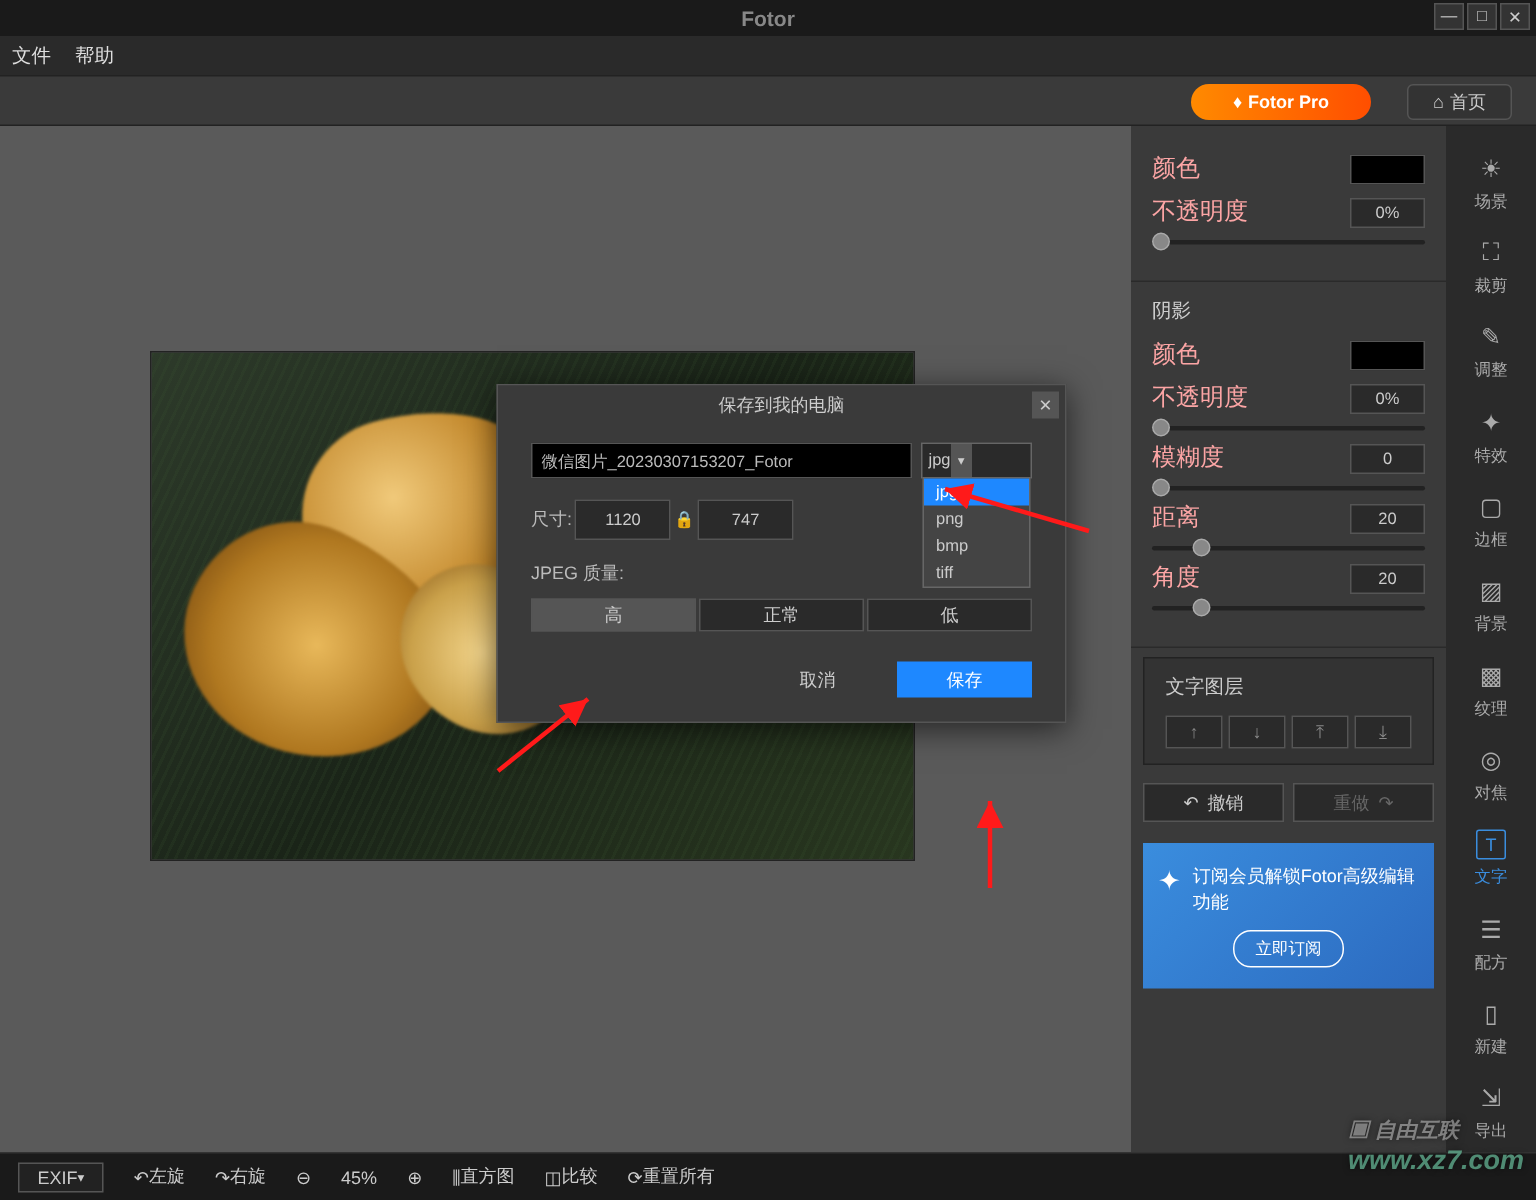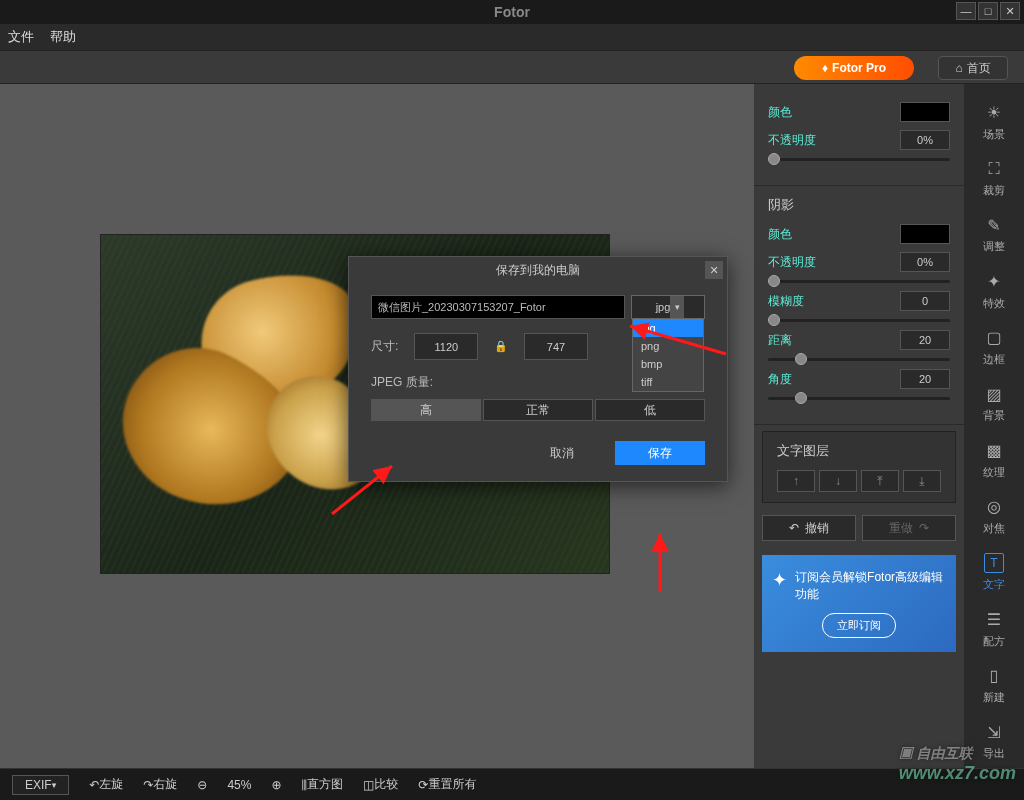--- a/index.html
+++ b/index.html
@@ -31,21 +31,21 @@
 .leaf-blob { position:absolute; border-radius: 40% 60% 55% 45% / 50% 40% 60% 50%; filter: blur(1px); }
 .leaf1 { left:100px; top:40px; width:160px; height:130px; background: radial-gradient(circle at 40% 40%, #f0c97a, #c48a2e 60%, #7a4a12 100%); transform: rotate(-15deg); }
 .leaf2 { left:20px; top:120px; width:180px; height:150px; background: radial-gradient(circle at 50% 50%, #e8b85a, #b07820 60%, #6a3e0c 100%); transform: rotate(25deg); }
 .leaf3 { left:160px; top:150px; width:120px; height:100px; background: radial-gradient(circle at 50% 50%, #f2d48a, #caa14a 60%, #8a5a1a 100%); transform: rotate(60deg); }
 .grass { position:absolute; inset:0; background: repeating-linear-gradient(115deg, rgba(60,90,50,0.15) 0px, rgba(60,90,50,0.15) 2px, transparent 2px, transparent 6px); }
 
 
 .panel-section { padding: 10px 14px 16px; border-bottom: 1px solid #2a2a2a; }
 .sec-header { color:#ccc; font-size:13px; margin-bottom:10px; }
 .row { display: flex; align-items: center; justify-content: space-between; margin-bottom: 8px; }
-.row-label { color: #5eead4; font-size: 12px; }
+.row-label { color: #fca5a5; font-size: 16px; }
 .color-swatch { width: 50px; height: 20px; background: #000; border: 1px solid #555; cursor: pointer; }
 .val-box { width: 50px; height: 20px; background: #2a2a2a; border: 1px solid #555; color: #ccc; font-size: 11px; text-align: center; line-height: 18px; }
 .slider-track { background: #222; height: 3px; border-radius: 2px; position: relative; margin: 4px 0 8px; }
 .slider-thumb { position: absolute; width: 12px; height: 12px; background: #888; border-radius: 50%; top: -5px; border:1px solid #aaa; cursor:pointer; }
 
 .layers-section { padding: 10px 14px; background:#333; margin: 6px 8px; border:1px solid #222; }
 .layer-btn-row { display:flex; gap:4px; margin-top:8px; }
 .layer-btn { flex:1; height:22px; background:#2a2a2a; border:1px solid #555; display:flex; align-items:center; justify-content:center; color:#888; font-size:12px; cursor:pointer; }
 
 .undo-row { display:flex; gap:6px; padding: 6px 8px; }
@@ -59,34 +59,34 @@
 .rail-item { width: 48px; height: 54px; display: flex; flex-direction: column; align-items: center; justify-content: center; gap: 4px; color: #aaa; font-size: 11px; cursor: pointer; border-radius:4px; }
 .rail-item.active { color: #3a8dde; }
 .rail-icon { width: 20px; height: 20px; display: flex; align-items: center; justify-content: center; font-size: 16px; }
 
 
 .bottom-bar { height: 32px; background: #1a1a1a; border-top: 1px solid #333; display: flex; align-items: center; padding: 0 12px; gap: 20px; color: #ccc; font-size: 12px; }
 .bottom-item { display: flex; align-items: center; gap: 0; cursor: pointer; }
 .exif-btn { padding: 2px 12px; border:1px solid #555; background:#222; }
 
 
-.dialog { position: absolute; left: 348px; top: 256px; width: 380px; background: #3a3a3a; border: 1px solid #555; box-shadow: 0 4px 20px rgba(0,0,0,0.6); z-index: 100; }
+.dialog { position: absolute; left: 331px; top: 256px; width: 380px; background: #3a3a3a; border: 1px solid #555; box-shadow: 0 4px 20px rgba(0,0,0,0.6); z-index: 100; }
 .dialog-header { height: 26px; display: flex; align-items: center; justify-content: center; position: relative; background:#3a3a3a; }
 .dialog-title { color: #ccc; font-size: 12px; }
 .dialog-close { position: absolute; right: 4px; top: 4px; width: 18px; height: 18px; background: #555; color: #ccc; font-size: 11px; display: flex; align-items: center; justify-content: center; cursor: pointer; }
 .dialog-body { padding: 12px 22px 8px; }
 .field-label { color: #bbb; font-size: 12px; margin: 8px 0 6px; }
 .file-row { display:flex; gap:6px; align-items:center; }
 .text-input { flex:1; height: 24px; background: #000000; border: 1px solid #555; color: #bbb; font-size: 11px; padding: 0 6px; }
-.format-select { width: 74px; height: 24px; background:#2a2a2a; border:1px solid #666; color:#ccc; font-size:11px; padding:0 4px; position:relative; display:flex; align-items:center; justify-content:center; cursor:pointer; }
+.format-select { width: 74px; height: 24px; background:#2a2a2a; border:1px solid #666; color:#ccc; font-size:11px; padding:0 4px; position:relative; display:flex; align-items:center; justify-content:flex-start; cursor:pointer; }
 .format-select .dd-arrow { width:14px; height:100%; background:#555; display:flex; align-items:center; justify-content:center; margin-right:-4px; font-size:9px; }
 .dropdown { position:absolute; left:0; top:100%; width:100%; background:#444; border:1px solid #666; z-index:10; }
 .dropdown-item { padding:3px 8px; color:#ccc; font-size:11px; cursor:pointer; }
 .dropdown-item.sel { background:#1e88ff; color:#fff; }
-.size-row { display:flex; align-items:center; gap:16px; margin-top:14px; }
+.size-row { display:flex; align-items:center; gap:2px; margin-top:14px; }
 .size-label { color:#bbb; font-size:12px; }
 .size-input { width:64px; height:27px; background:#2a2a2a; border:1px solid #555; color:#ccc; font-size:11px; text-align:center; }
 .lock-icon { color:#888; font-size:11px; }
 .quality-row { display:flex; gap:2px; margin-top:8px; }
 .quality-btn { flex:1; height:22px; background:#2a2a2a; border:1px solid #555; color:#ccc; font-size:12px; display:flex; align-items:center; justify-content:center; cursor:pointer; }
 .quality-btn.active { background:#555; }
 .dialog-footer { display:flex; justify-content:flex-end; gap:8px; padding:12px 22px 16px;text-align:right; }
 .dlg-btn { width:90px; height:24px; display:flex; align-items:center; justify-content:center; font-size:12px; cursor:pointer; }
 .dlg-btn.cancel { background:#3a3a3a; color:#ccc; }
 .dlg-btn.save { background:#1e88ff; color:#fff; }

